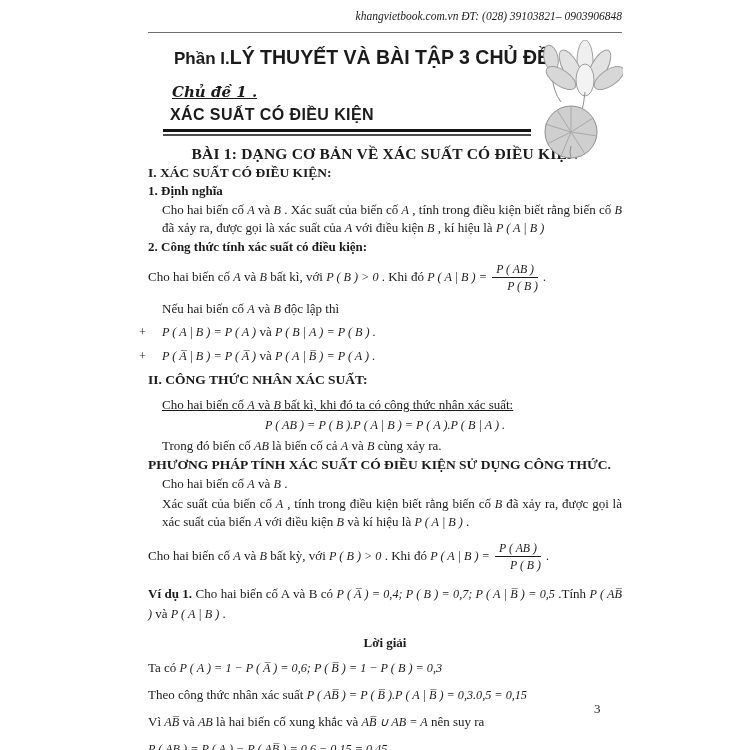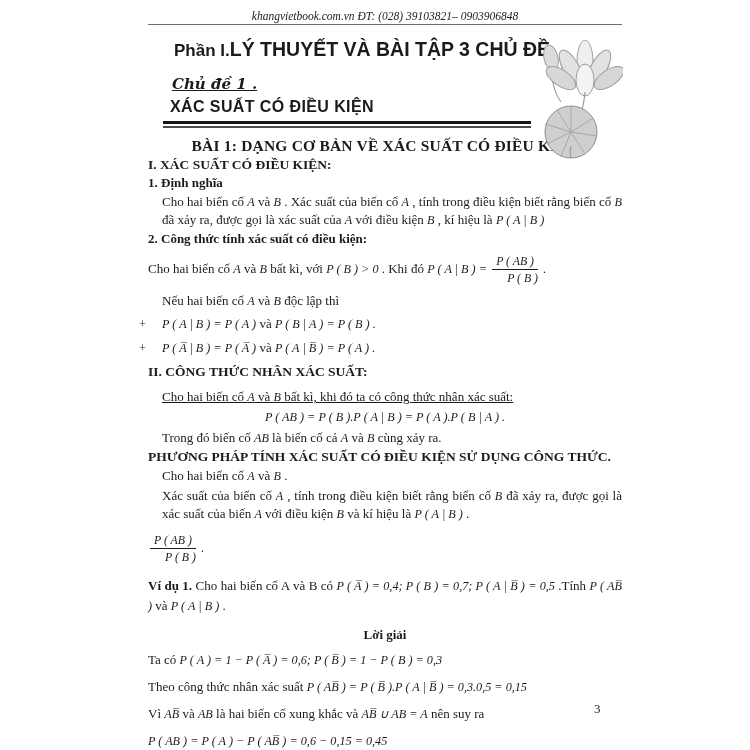--- a/index.html
+++ b/index.html
@@ -1,21 +1,21 @@
 <!DOCTYPE html>
 <html><head>
 <meta charset="utf-8">
 <style>
   html,body { margin:0; padding:0; background:#ffffff; }
   .page { position:relative; width:750px; height:750px; background:#ffffff; overflow:hidden;
           font-family:"Liberation Serif", serif; color:#1b1b1b; }
   .content { position:absolute; left:148px; top:10px; width:474px; }
 
-  .running-head { font-style:italic; text-align:center; font-size:11.5px; color:#222;
-                  padding-bottom:2px; border-bottom:1px solid #6f6f6f; }
+  .running-head { font-style:italic; text-align:right; font-size:11.5px; color:#222;
+                  padding-bottom:10px; border-bottom:1px solid #6f6f6f; }
 
   .part-row { display:flex; align-items:baseline; margin-top:13px; }
   .part-label { font-family:"Liberation Sans", sans-serif; font-weight:bold; font-size:17px; margin-left:26px; white-space:nowrap; }
   .part-title { font-family:"Liberation Sans", sans-serif; font-weight:bold; font-size:19.5px; flex:1; text-align:center; padding-right:86px; white-space:nowrap; }
 
   .topic-label { font-family:"DejaVu Serif", serif; font-style:italic; font-weight:bold;
                  font-size:15px; text-decoration:underline; margin:14px 0 0 24px; }
   .topic-title { font-family:"Liberation Sans", sans-serif; font-weight:bold; font-size:16px;
                  margin:5px 0 0 22px; letter-spacing:0.4px; }
   .topic-rule { margin:5px 0 0 15px; width:368px; height:2px;
@@ -103,20 +103,21 @@
     <div class="h-serif" style="margin-top:6px;">II. CÔNG THỨC NHÂN XÁC SUẤT:</div>
     <p class="body indent" style="margin-top:8px;text-decoration:underline;"><span class="t">Cho hai biến cố </span><span class="m">A</span><span class="t"> và </span><span class="m">B</span><span class="t">  bất kì, khi đó ta có công thức nhân xác suất:</span></p>
     <div class="center mult-formula">P ( AB ) = P ( B ).P ( A | B ) = P ( A ).P ( B | A ) .</div>
     <p class="body indent"><span class="t">Trong đó biến cố </span><span class="m">AB</span><span class="t"> là biến cố cả </span><span class="m">A</span><span class="t"> và </span><span class="m">B</span><span class="t"> cùng xảy ra.</span></p>
 
     <div class="method-title indent">PHƯƠNG PHÁP TÍNH XÁC SUẤT CÓ ĐIỀU KIỆN SỬ DỤNG CÔNG THỨC.</div>
     <p class="body indent"><span class="t">Cho hai biến cố </span><span class="m">A</span><span class="t"> và </span><span class="m">B</span><span class="t"> .</span></p>
     <p class="body indent"><span class="t">Xác suất của biến cố </span><span class="m">A</span><span class="t"> , tính trong điều kiện biết rằng biến cố </span><span class="m">B</span><span class="t"> đã xảy ra, được gọi là xác suất của biến </span><span class="m">A</span><span class="t"> với điều kiện </span><span class="m">B</span><span class="t"> và kí hiệu là </span><span class="m">P ( A | B )</span><span class="t"> .</span></p>
 
     <p class="body indent frac-line" style="margin-top:10px;">
+      <span><span class="t">Cho hai biến cố </span><span class="m">A</span><span class="t"> và </span><span class="m">B</span><span class="t"> bất kỳ, với </span><span class="m">P ( B ) &gt; 0</span><span class="t"> . Khi đó </span><span class="m">P ( A | B ) =</span></span>
       <span class="frac">
         <span class="num">P ( AB )</span>
         <span class="den">P ( B )</span>
       </span>
       <span class="m"> .</span>
     </p>
 
     <p class="body example-line">
       <b class="ex-label">Ví dụ 1.</b><span><span class="t"> Cho hai biến cố A và B có </span><span class="m">P ( A̅ ) = 0,4;  P ( B ) = 0,7;  P ( A | B̅ ) = 0,5</span><span class="t"> .Tính </span><span class="m">P ( AB̅ )</span><span class="t"> và </span><span class="m">P ( A | B )</span><span class="t"> .</span></span>
     </p>

